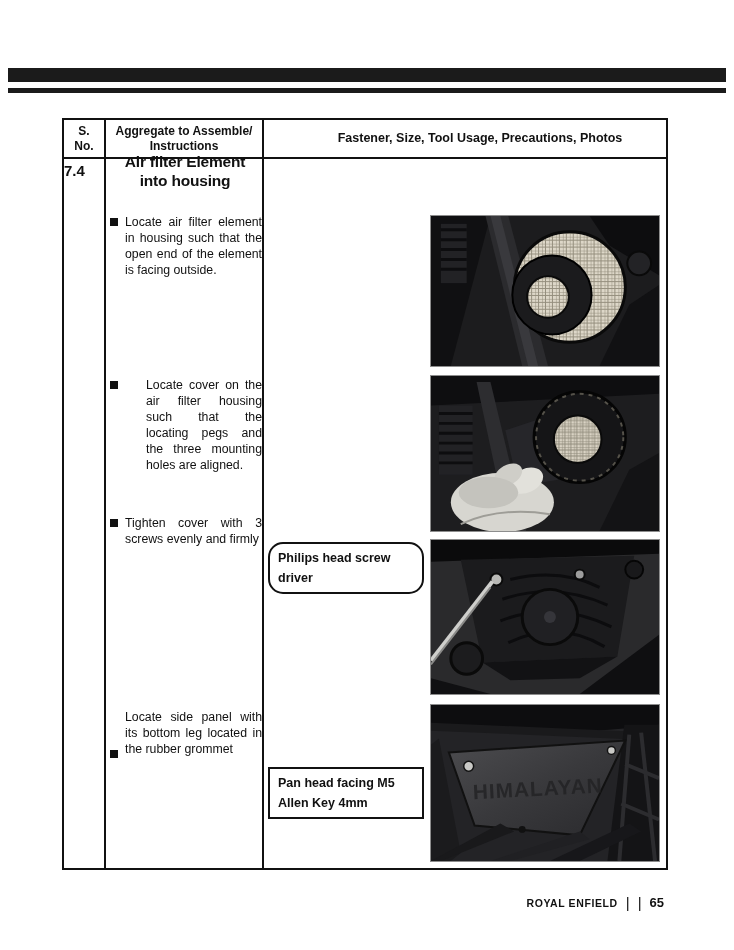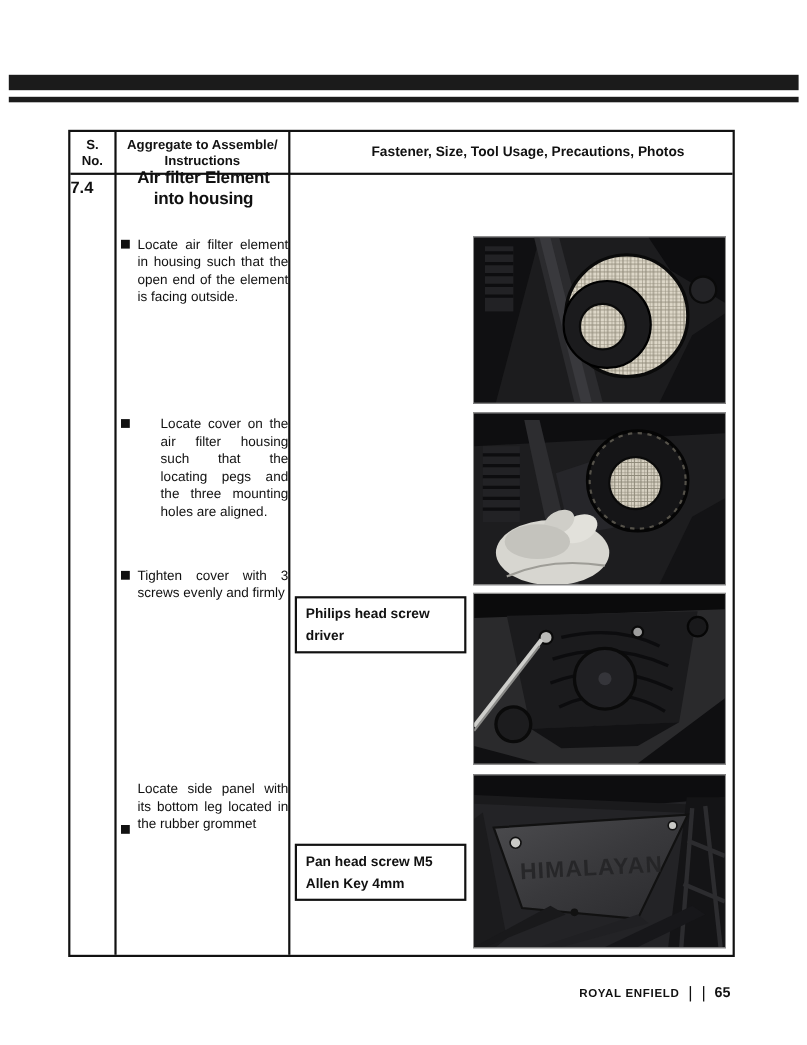--- a/index.html
+++ b/index.html
@@ -50,21 +50,21 @@
   .step.s3 { top:396px; }
   .step.s4 { top:590px;align-items:flex-end; }
   .step.s5 { top:646px; }
 
   .toolbox {
     position:absolute; left:204px; width:156px; box-sizing:border-box;
     border:2px solid #111; background:#fff;
     font-weight:bold; font-size:12.5px; line-height:1.6;
     padding:4px 8px; white-space:pre-line;
   }
-  .toolbox.t1 { top:422px; }
+  .toolbox.t1 { top:422px;border-radius:15px; }
   .toolbox.t2 { top:647px; }
 
   .photo {
     position:absolute; left:366px; width:230px; margin:0;
     border:1px solid #8d8d8d; box-sizing:border-box;
     background:#18181a; overflow:hidden;
   }
   .photo.p1 { top:95px;  height:152px; }
   .photo.p2 { top:255px; height:157px; }
   .photo.p3 { top:419px; height:156px; }
@@ -113,21 +113,21 @@
     <div class="step s3">
       <span class="sq"></span>
       <span class="txt">Tighten cover with 3 screws evenly and firmly</span>
     </div>
     <div class="step s4">
       <span class="sq"></span>
       <span class="txt">Locate side panel with its bottom leg located in the rubber grommet</span>
     </div>
 
     <div class="toolbox t1">Philips head screw driver</div>
-    <div class="toolbox t2">Pan head screw M5
+    <div class="toolbox t2">Pan head facing M5
 Allen Key 4mm</div>
 
     <figure class="photo p1">
       <svg viewBox="0 0 230 152" preserveAspectRatio="none">
         <defs>
           <pattern id="mesh1" width="7" height="7" patternUnits="userSpaceOnUse">
             <rect width="7" height="7" fill="#ddd7c8"></rect>
             <path d="M0 0H7 M0 3.5H7 M0 0V7 M3.5 0V7" stroke="#948e7d" stroke-width="1"></path>
           </pattern>
         </defs>

